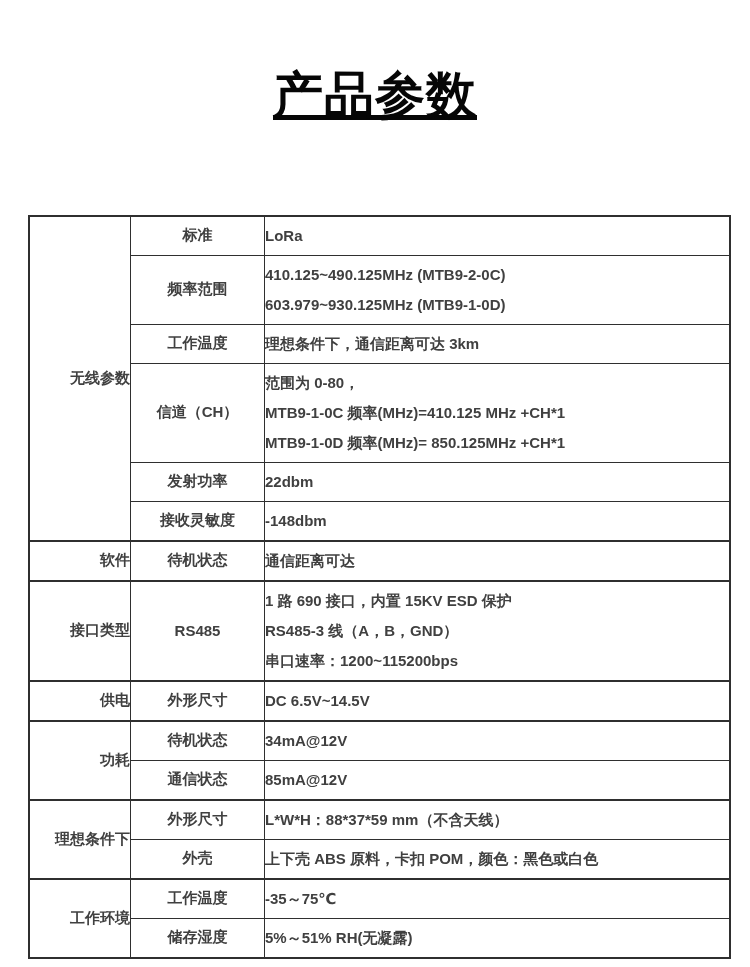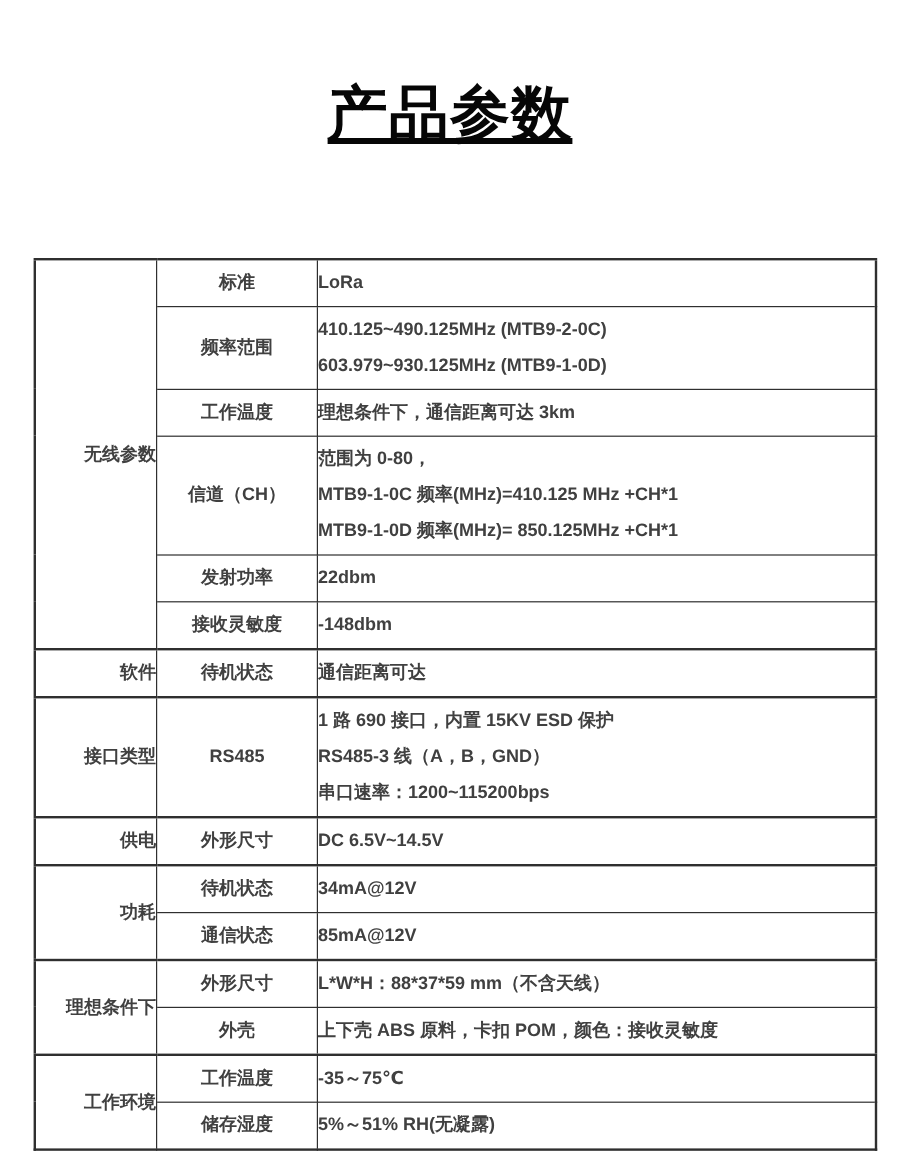--- a/index.html
+++ b/index.html
@@ -146,21 +146,21 @@
       <tr class="group-start">
         <td class="cat" rowspan="2">理想条件下</td>
         <td class="param">外形尺寸</td>
         <td class="value">
           <div class="vline">L*W*H：88*37*59 mm（不含天线）</div>
         </td>
       </tr>
       <tr>
         <td class="param">外壳</td>
         <td class="value">
-          <div class="vline">上下壳 ABS 原料，卡扣 POM，颜色：接收灵敏度</div>
+          <div class="vline">上下壳 ABS 原料，卡扣 POM，颜色：黑色或白色</div>
         </td>
       </tr>
       <tr class="group-start">
         <td class="cat" rowspan="2">工作环境</td>
         <td class="param">工作温度</td>
         <td class="value">
           <div class="vline">-35～75℃</div>
         </td>
       </tr>
       <tr>

